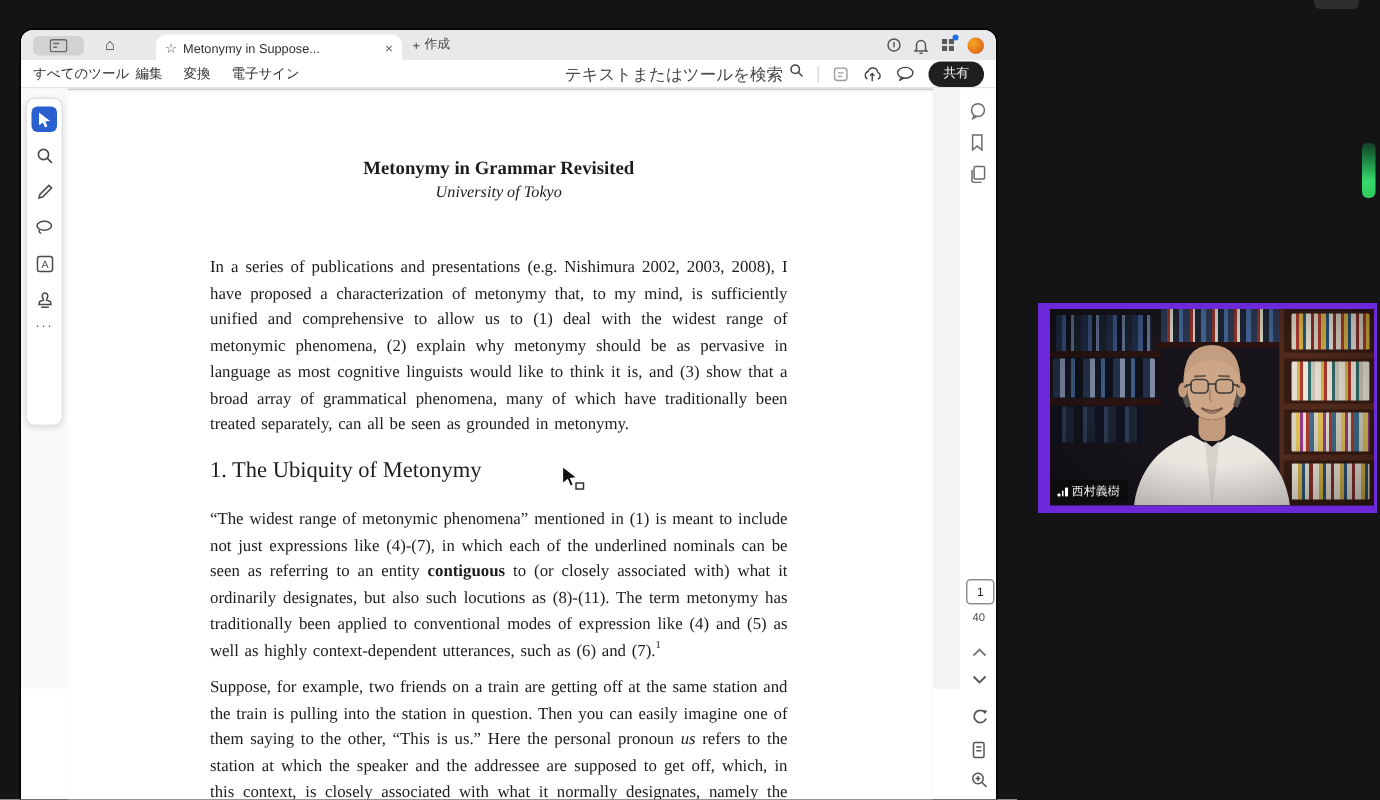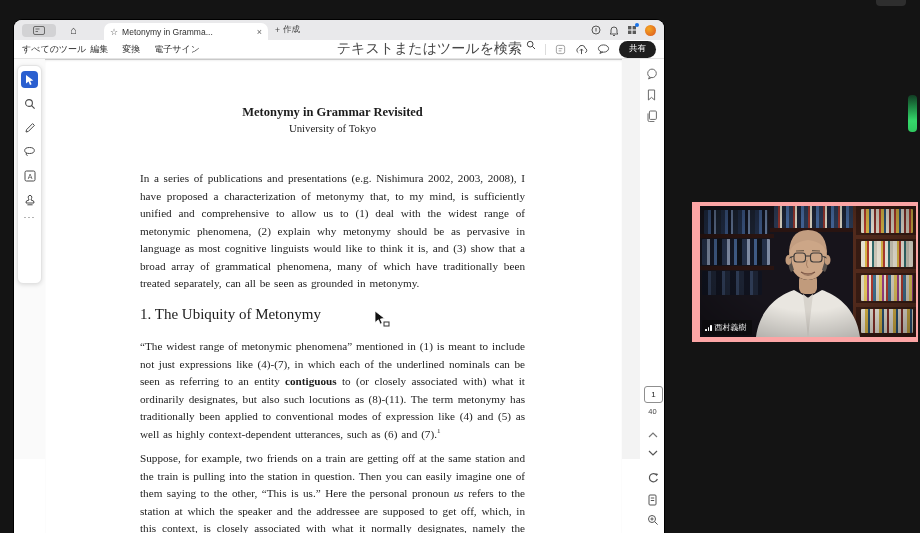--- a/index.html
+++ b/index.html
@@ -32,35 +32,35 @@
   .tri-icon{display:flex;align-items:center;justify-content:center}
   .avatar{width:11px;height:11px;border-radius:50%;background:radial-gradient(circle at 35% 35%,#f5a623,#d9531e)}
   .apps-wrap{position:relative}
   .apps-dot{position:absolute;right:-2px;top:-2px;width:4px;height:4px;border-radius:50%;background:#1a73e8}
   
   .toolbar{height:18px;background:#ffffff;border-bottom:1px solid #e4e4e4;display:flex;align-items:center;
     padding:0 8px;font-size:9px;color:#303030}
   .toolbar .mi{margin-right:14px;white-space:nowrap}
   .toolbar .mi:first-child{margin-right:4px}
   .tb-right{margin-left:auto;display:flex;align-items:center;gap:9px}
-  .search{display:flex;align-items:flex-start;gap:4px;color:#474747;font-size:14px;white-space:nowrap}
+  .search{display:flex;align-items:flex-start;gap:4px;color:#474747;font-size:11px;white-space:nowrap}
   .vdiv{width:1px;height:11px;background:#dcdcdc}
   .share-btn{background:#1f1f1f;color:#fff;font-size:8.5px;border-radius:999px;padding:2.5px 10px;white-space:nowrap}
   
   .docarea{position:relative;height:400px;background:#fafafa}
   .paper{position:absolute;left:31px;top:0;width:577px;height:480px;background:#fff;
     border-top:1px solid #c9c9c9;box-shadow:0 1px 2px rgba(0,0,0,.06) inset}
   .gutter{position:absolute;left:608px;top:0;width:18px;height:100%;background:#f3f3f3}
   .rail-right{position:absolute;left:626px;top:0;width:24px;height:100%;background:#fff}
   
   .doctext{font-family:"Liberation Serif",serif;color:#1c1c1c}
   .dochead{position:absolute;left:95px;right:97px;top:44px;text-align:center}
   .dochead .t{font-size:12.5px;font-weight:bold;line-height:16px}
   .dochead .a{font-size:11px;line-height:16px}
-  .dochead .af{font-size:10.8px;line-height:16px;}
+  .dochead .af{font-size:10.8px;line-height:16px;font-style:italic}
   .para{position:absolute;left:95px;right:97px;text-align:justify;font-size:11.2px;line-height:17.5px;word-spacing:1px}
   .p1{top:110px}
   .h1{position:absolute;left:95px;top:246px;font-size:15px}
   .p2{top:278px}
   .p3{top:390px}
   sup{font-size:7px;vertical-align:super;line-height:0}
   
   .rail-left{position:absolute;left:3px;top:6px;width:23px;height:212px;background:#fff;border-radius:6px;
     border:1px solid #e3e3e3;box-shadow:0 1px 4px rgba(0,0,0,.12);display:flex;flex-direction:column;
     align-items:center;padding-top:5px;gap:7px}
@@ -70,21 +70,21 @@
   
   .rr-icon{position:absolute;left:631px;width:13px;height:13px;display:flex;align-items:center;justify-content:center}
   
   .pagebox{position:absolute;left:630px;top:327px;width:17px;height:15px;background:#fff;border:1px solid #8f8f8f;
     border-radius:3px;font-size:8px;color:#222;display:flex;align-items:center;justify-content:center}
   .pagetotal{position:absolute;left:630px;top:348px;width:17px;text-align:center;font-size:7.5px;color:#444}
   .pn{position:absolute;left:632px;width:13px;height:13px;display:flex;align-items:center;justify-content:center}
   
   .cursor{position:absolute;left:372px;top:310px;width:20px;height:20px}
   
-  .webcam{position:absolute;left:692px;top:202px;width:226px;height:140px;background:#fca5a5}
+  .webcam{position:absolute;left:692px;top:202px;width:226px;height:140px;background:#6d28d9}
   .video{position:absolute;left:8px;top:4px;right:2px;bottom:5px;background:#17141b;overflow:hidden}
   .scene{position:absolute;inset:0;filter:blur(.4px) saturate(.92)}
   .books{position:absolute;border-radius:1px}
   .wood{position:absolute;background:#2a1410}
   .bookcase{position:absolute;right:0;top:0;width:60px;height:100%;background:#381b12;border-left:3px solid #55291a}
   .vignette{position:absolute;inset:0;background:radial-gradient(ellipse at 50% 45%,rgba(0,0,0,0) 45%,rgba(0,0,0,.38) 100%)}
   .nametag{position:absolute;left:2px;bottom:2px;background:rgba(10,10,10,.62);color:#eee;font-size:8px;
     padding:2px 5px 2px 3px;display:flex;align-items:center;gap:3px;border-radius:1px}
   .sig{display:flex;align-items:flex-end;gap:1px;height:7px}
   .sig i{display:block;width:1.5px;background:#fff;border-radius:.5px}
@@ -102,21 +102,21 @@
     <div class="menu-btn">
       <svg width="12" height="9" viewBox="0 0 12 9">
         <rect x="0.5" y="0.5" width="11" height="8" rx="1.5" fill="none" stroke="#6a6a6a"></rect>
         <line x1="2.5" y1="3" x2="6.5" y2="3" stroke="#6a6a6a"></line>
         <line x1="2.5" y1="5.5" x2="5" y2="5.5" stroke="#6a6a6a"></line>
       </svg>
     </div>
     <div class="home">⌂</div>
     <div class="tab">
       <span class="star">☆</span>
-      <span class="title">Metonymy in Gramma...</span>
+      <span class="title">Metonymy in Suppose...</span>
       <span class="close">×</span>
     </div>
     <div class="newtab">
       <span>+</span>
       <span>作成</span>
     </div>
     <div class="tab-right">
       <span class="tri-icon">
         <svg width="10" height="10" viewBox="0 0 10 10">
             <circle cx="5" cy="5" r="4" fill="none" stroke="#555"></circle>

